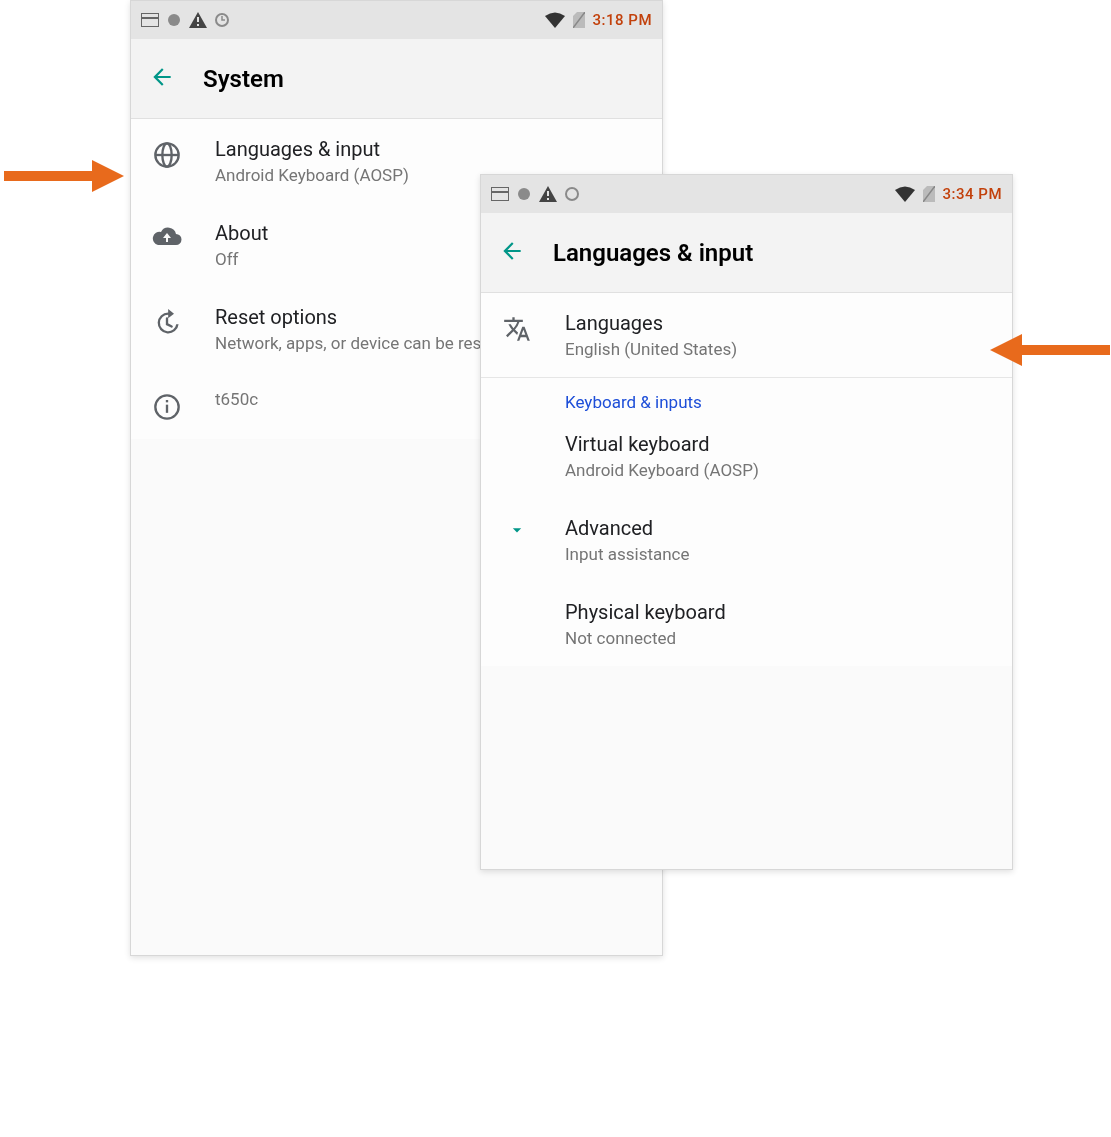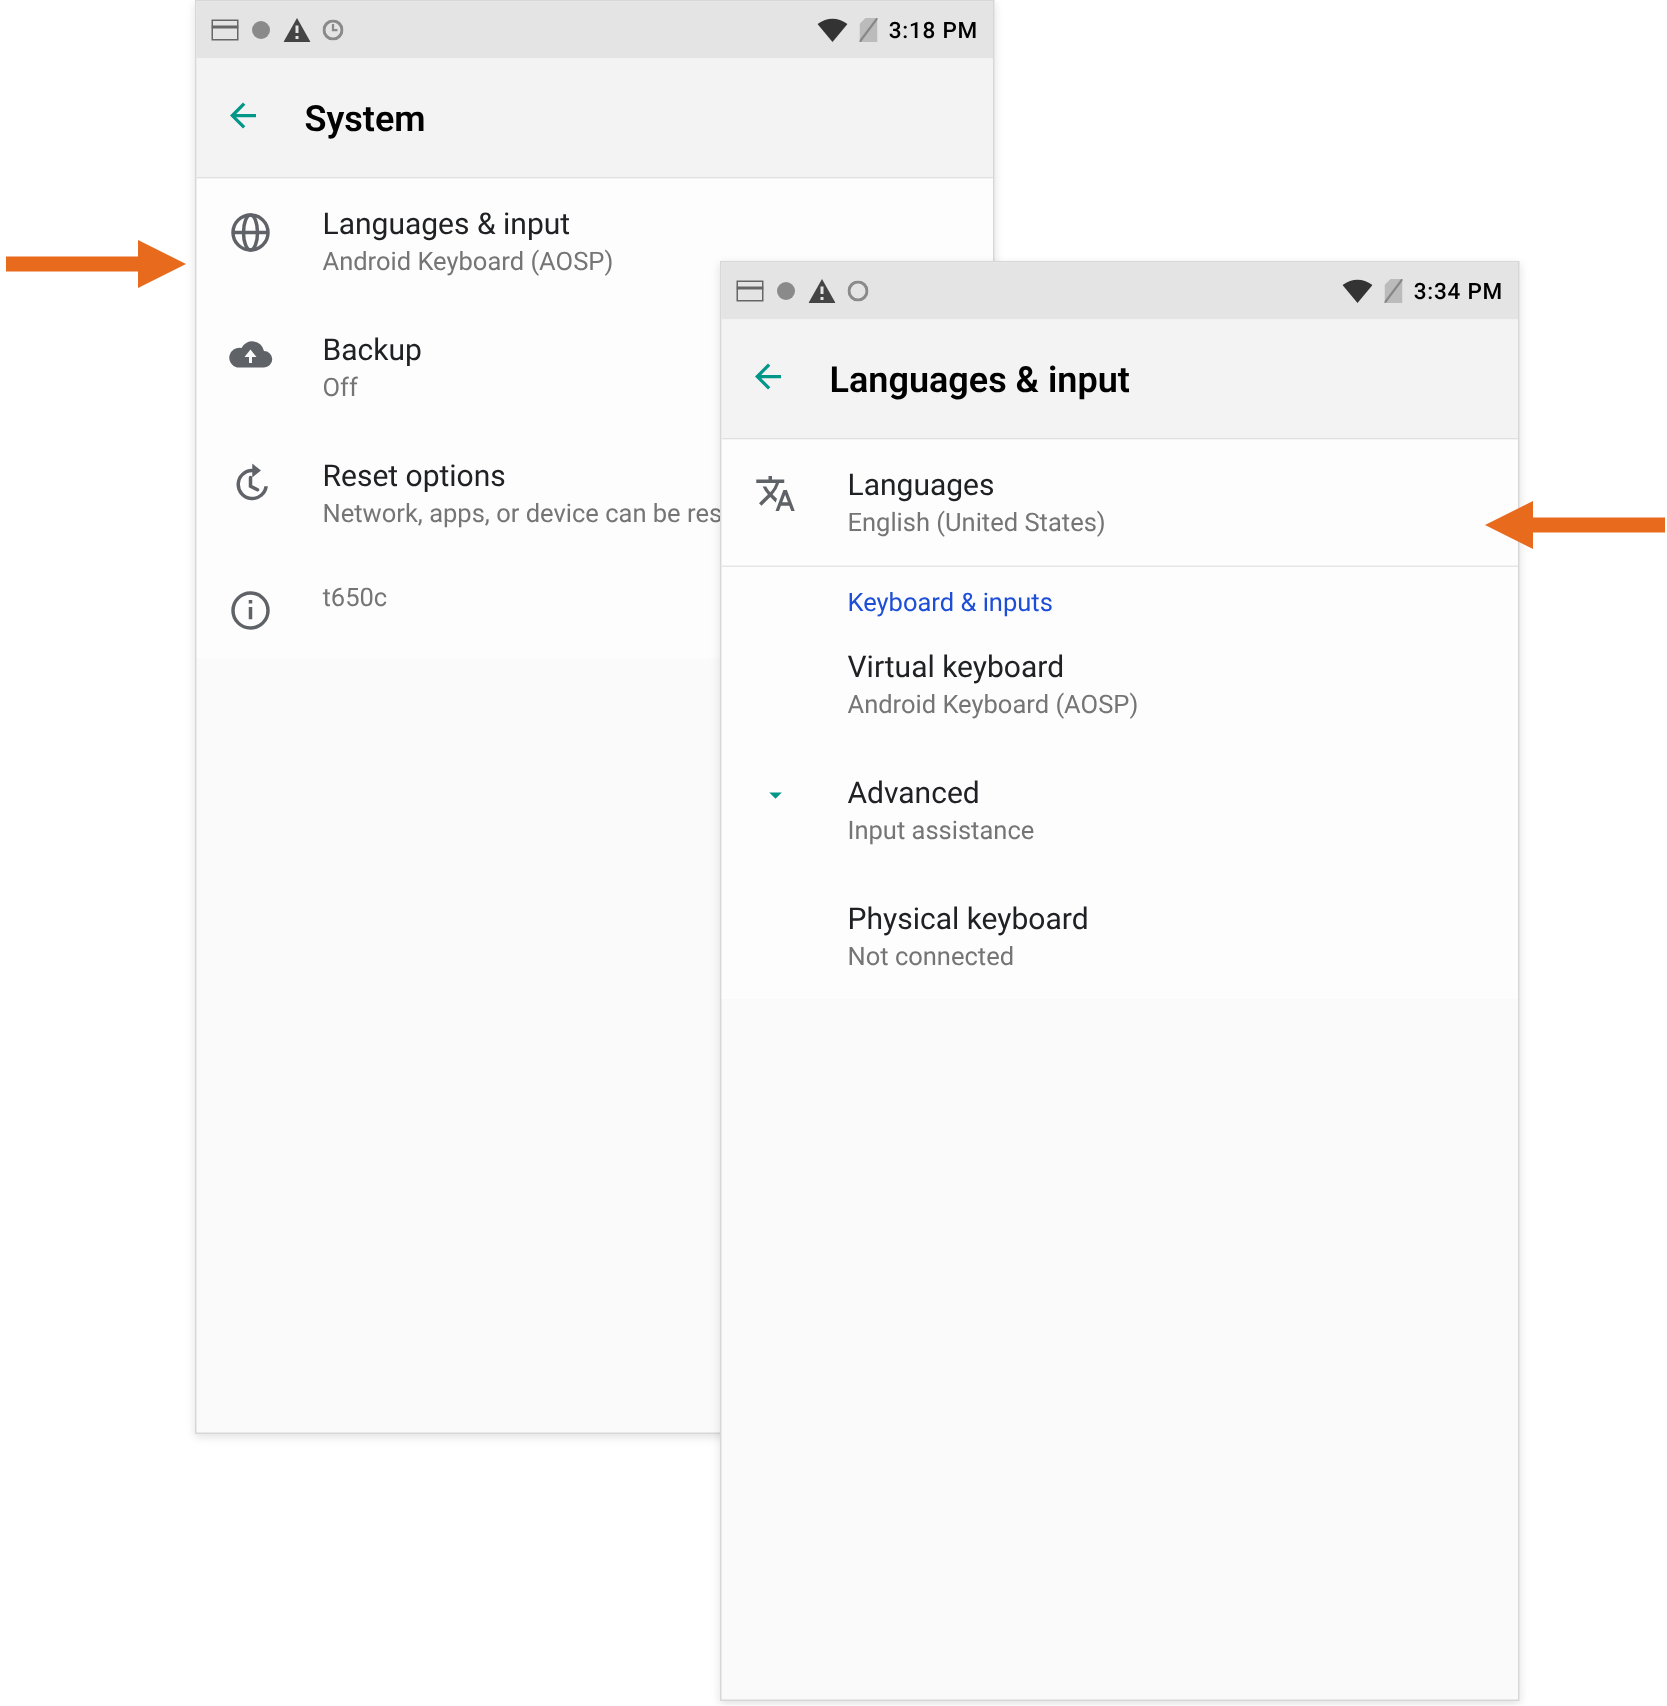--- a/index.html
+++ b/index.html
@@ -14,35 +14,35 @@
   }
   .phone {
     position: absolute;
     width: 533px;
     background: #fafafa;
     border: 1px solid #d7d7d7;
     box-shadow: 0 2px 6px rgba(0,0,0,0.12);
     overflow: hidden;
   }
   .phone1 { left: 130px; top: 0; height: 956px; }
-  .phone2 { left: 480px; top: 174px; height: 960px; }
+  .phone2 { left: 480px; top: 174px; height: 696px; }
 
   .status-bar {
     height: 38px;
     background: #e4e4e4;
     display: flex;
     align-items: center;
     justify-content: space-between;
     padding: 0 10px;
     color: #555;
     font-size: 15px;
   }
   .status-left, .status-right { display: flex; align-items: center; gap: 8px; }
   .ico { display: inline-flex; align-items: center; justify-content: center; }
-  .clock { font-weight: 500; color: #000000; letter-spacing: 0.5px; }
+  .clock { font-weight: 500; color: #c2410c; letter-spacing: 0.5px; }
 
   .app-bar {
     height: 80px;
     background: #f3f3f3;
     display: flex;
     align-items: center;
     padding: 0 18px;
     gap: 28px;
     border-bottom: 1px solid #e0e0e0;
   }
@@ -183,21 +183,21 @@
 
 
     <div class="row">
       <div class="icon-slot">
         <svg width="30" height="22" viewBox="0 0 30 22">
             <path d="M24 9a8 8 0 0 0-15-2A6 6 0 0 0 6 20h18a5.5 5.5 0 0 0 0-11z" fill="#5f6368"></path>
             <path d="M15 8 L11 13 L14 13 L14 17 L16 17 L16 13 L19 13 Z" fill="#fafafa"></path>
           </svg>
       </div>
       <div class="text-slot">
-        <div class="title">Backup</div>
+        <div class="title">About</div>
         <div class="subtitle">Off</div>
       </div>
     </div>
 
     <div class="row">
       <div class="icon-slot">
         <svg width="28" height="28" viewBox="0 0 24 24">
             <path d="M13 3a9 9 0 1 0 8.94 10H19.9A7 7 0 1 1 13 5v3l5-4-5-4z" fill="#5f6368"></path>
             <path d="M12 8v5l4 2" fill="none" stroke="#5f6368" stroke-width="2" stroke-linecap="round"></path>
           </svg>

